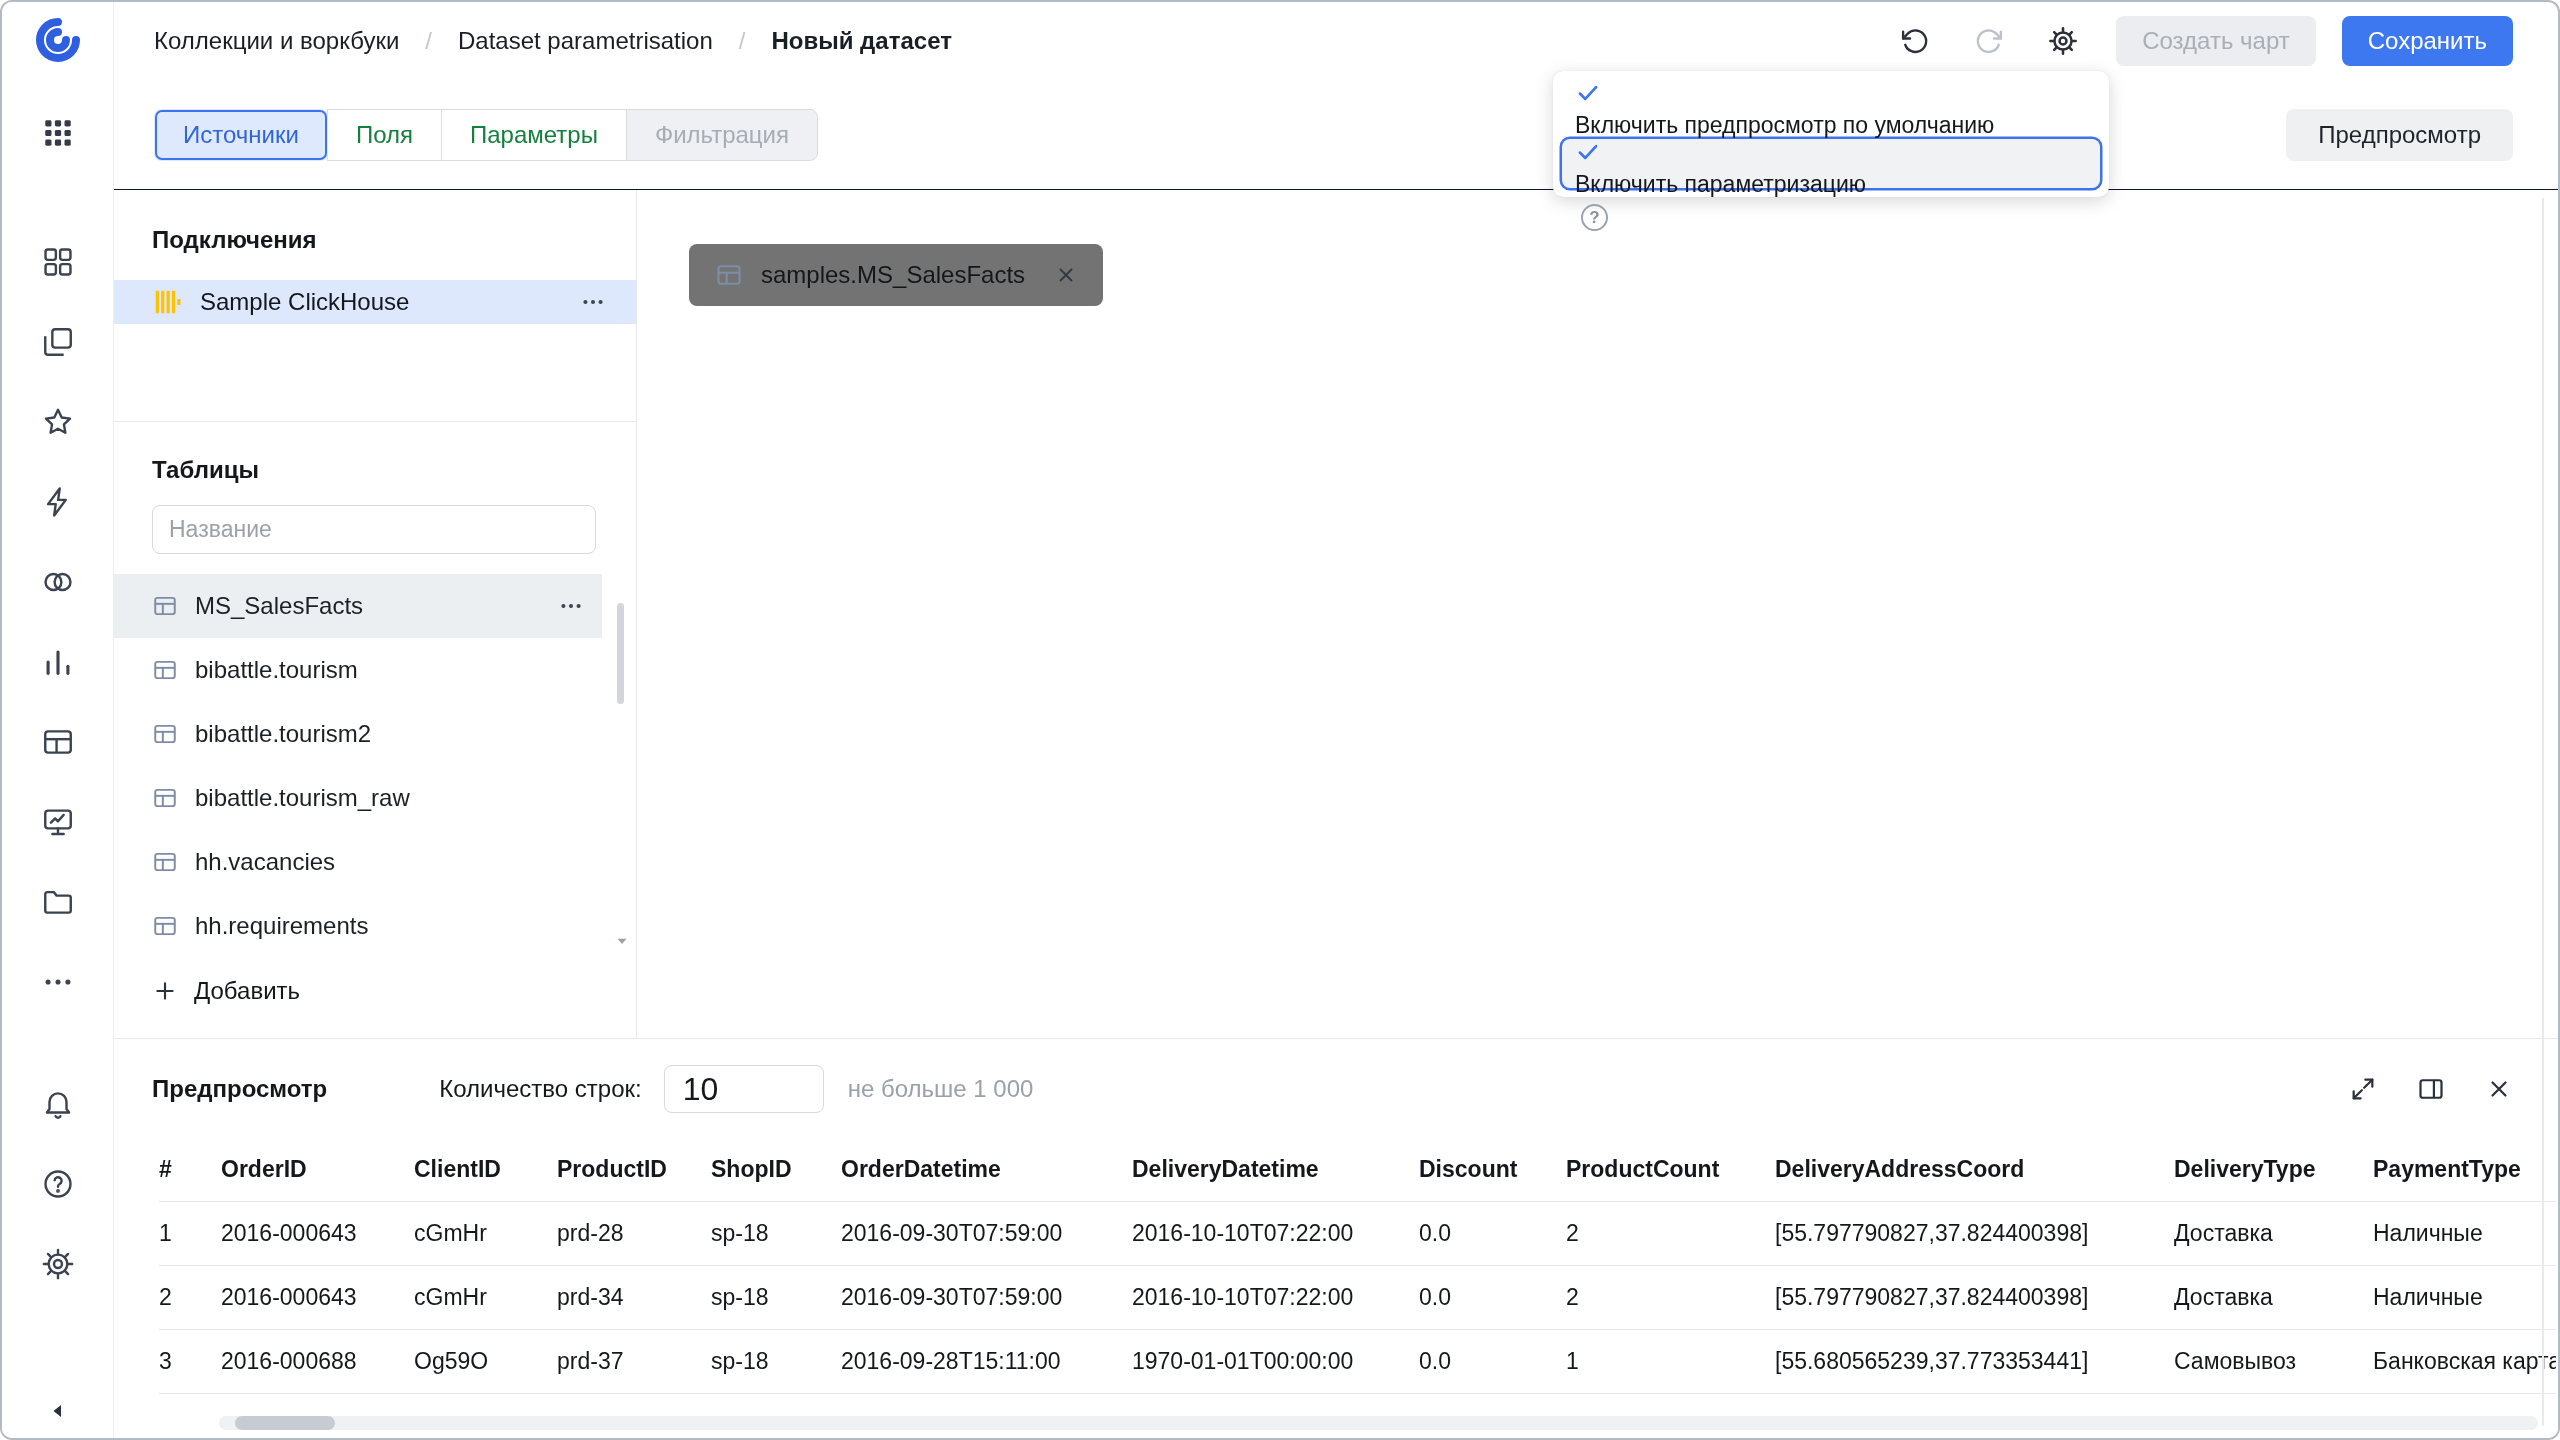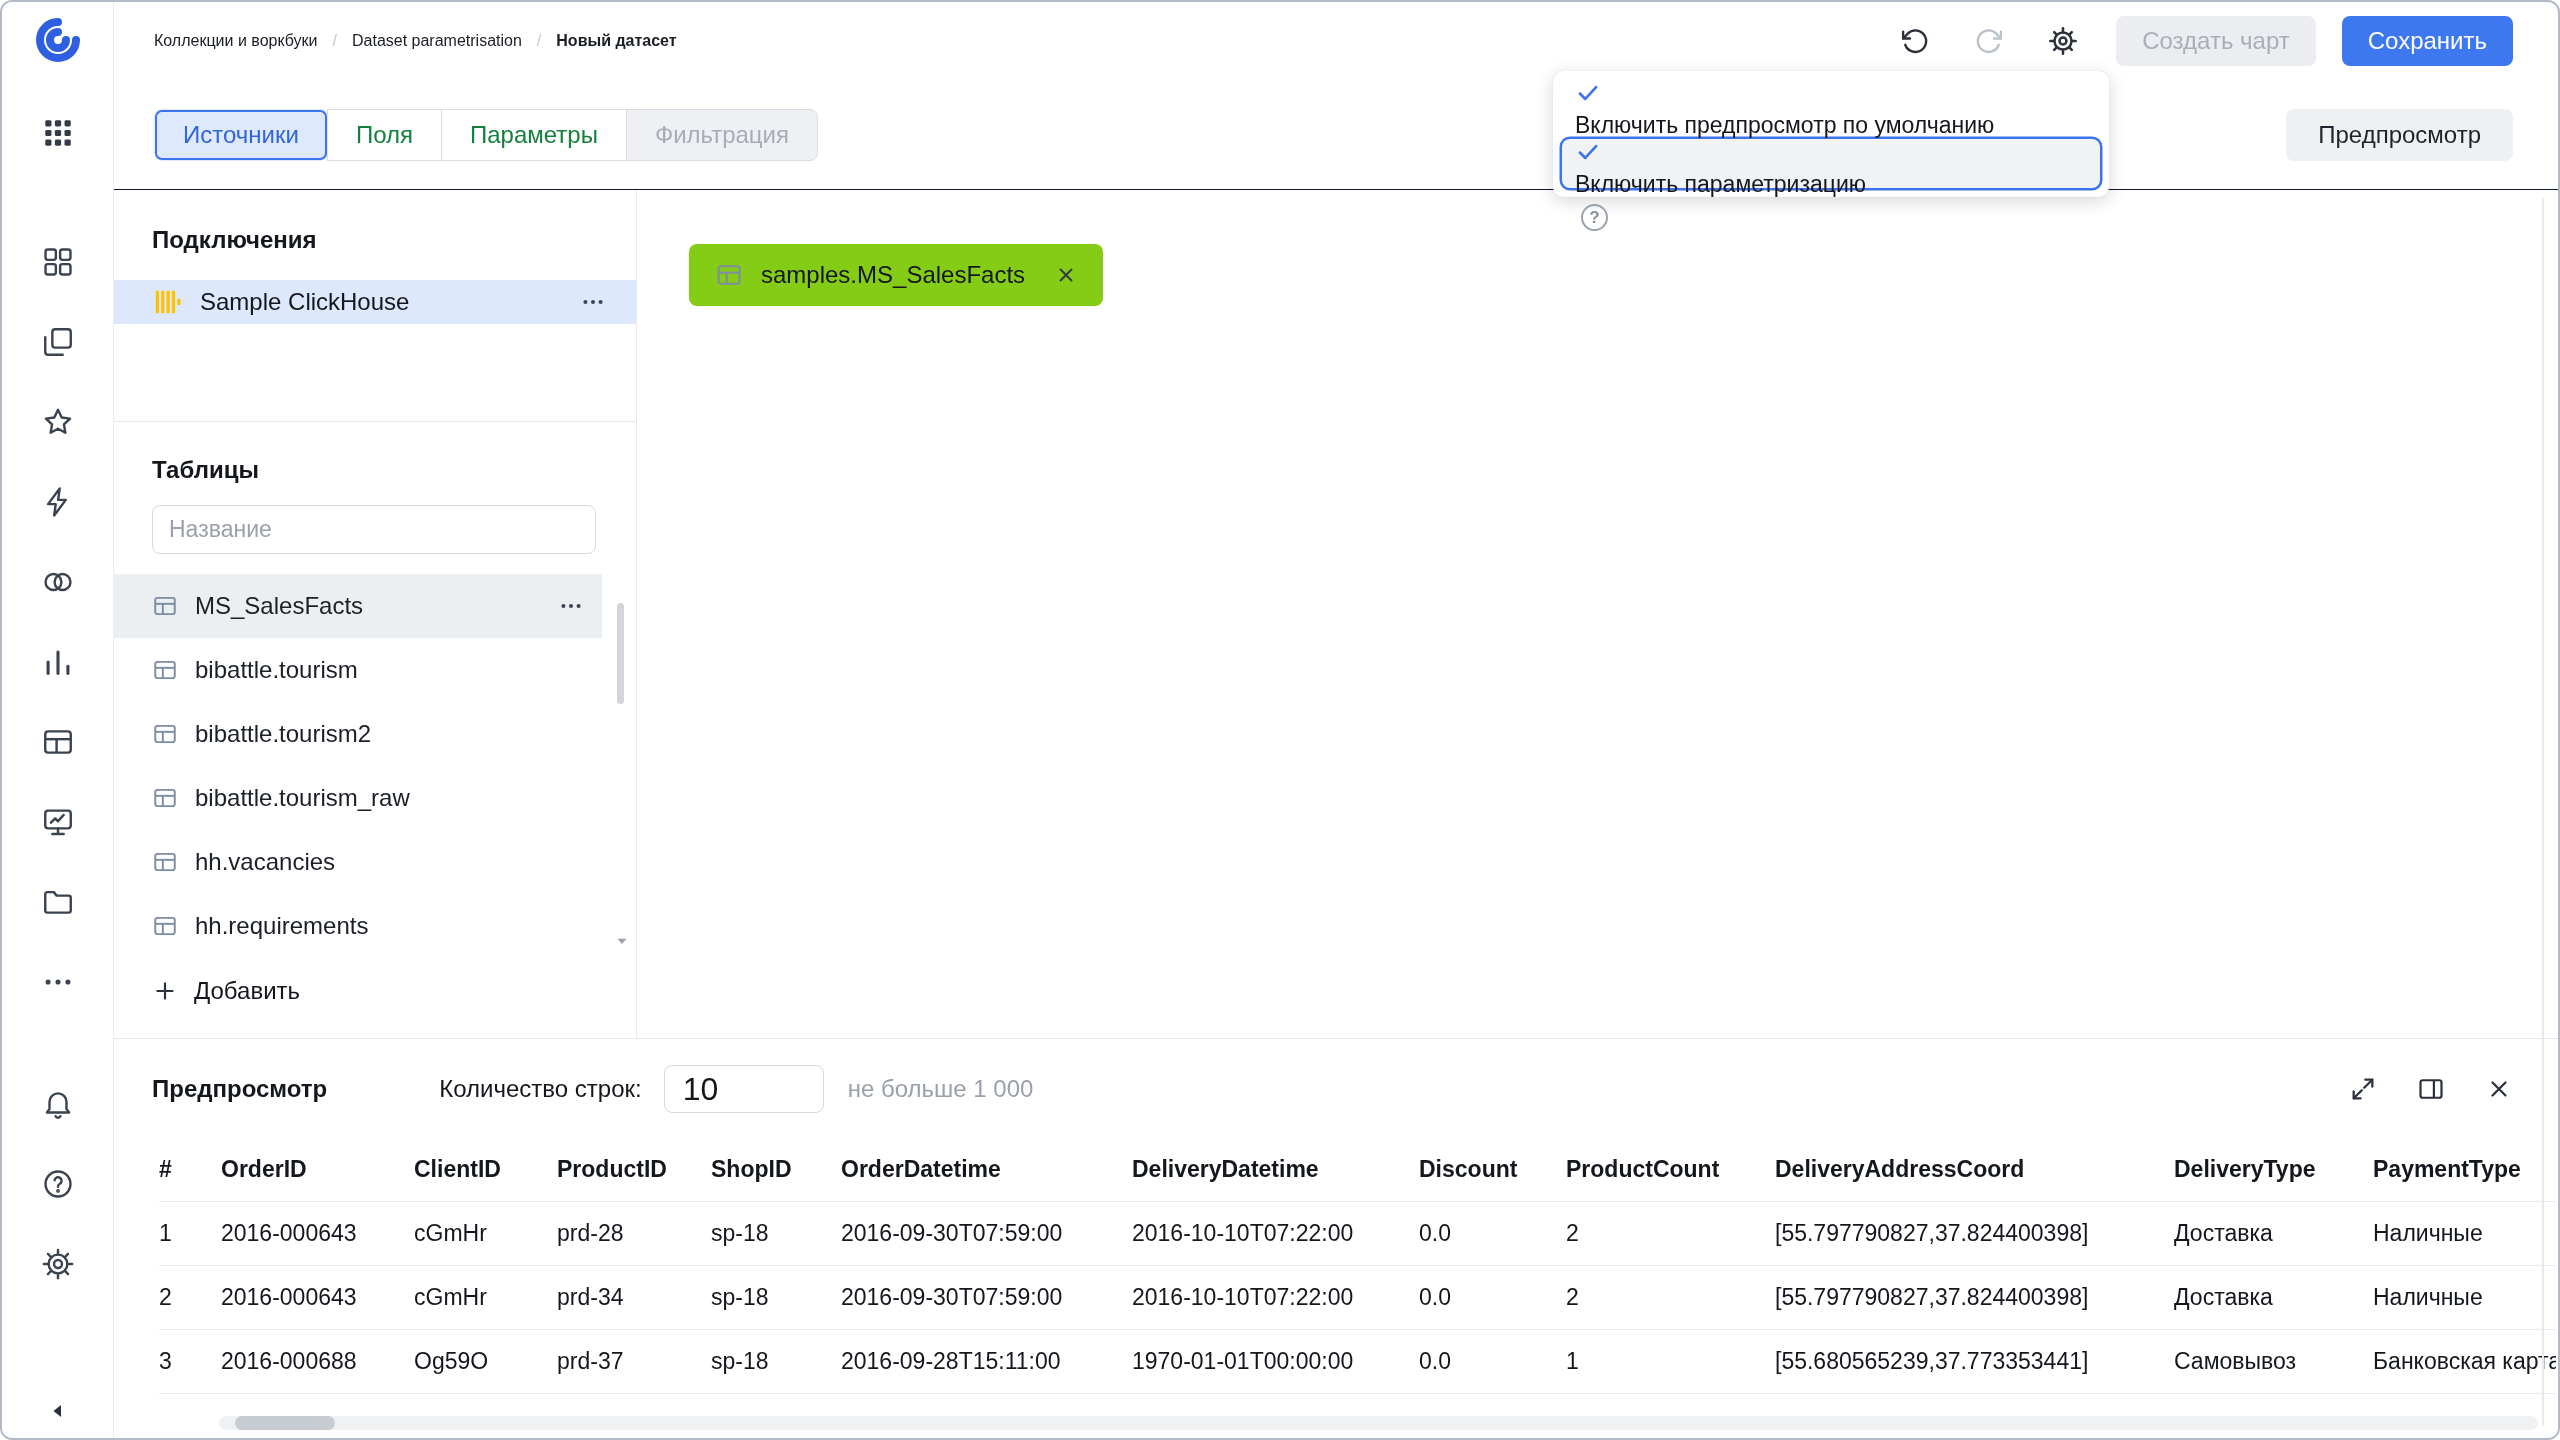--- a/index.html
+++ b/index.html
@@ -12,21 +12,21 @@
   .rail .logo{position:absolute;top:14px;left:50%;transform:translateX(-50%);width:48px;height:48px;}
   .rail .apps{position:absolute;top:114px;left:50%;transform:translateX(-50%);color:#343b47;}
   .rail-group{position:absolute;left:0;width:100%;display:flex;flex-direction:column;align-items:center;gap:46px;color:#3b4250;}
   .rail-group.nav{top:243px;}
   .rail-group.bottom{top:1085px;}
   .rail-icon{width:34px;height:34px;display:flex;align-items:center;justify-content:center;color:#3b4250;}
   .collapse{position:absolute;bottom:14px;left:50%;transform:translateX(-50%);color:#2b313c;}
 
   
   .topbar{position:absolute;left:112px;top:0;right:0;height:78px;display:flex;align-items:center;padding:0 45px 0 40px;}
-  .breadcrumb{display:flex;align-items:center;gap:15px;font-size:16px;color:#1a1e25;}
+  .breadcrumb{display:flex;align-items:center;gap:26px;font-size:24px;color:#1a1e25;}
   .crumb{cursor:default;}
   .crumb-sep{color:#c4c8ce;}
   .crumb-last{font-weight:700;}
   .topbar-right{margin-left:auto;display:flex;align-items:center;}
   .icon-btn{width:34px;height:34px;display:flex;align-items:center;justify-content:center;color:#2b3039;margin-left:40px;}
   .icon-btn.disabled{color:#bcc2ca;}
   .btn{height:50px;border:none;border-radius:8px;font-size:24px;font-family:inherit;display:flex;align-items:center;padding:0 26px;}
   .btn-disabled{background:#ecedf0;color:#a9aeb8;margin-left:36px;}
   .btn-primary{background:#3e78f0;color:#fff;margin-left:26px;}
 
@@ -70,21 +70,21 @@
   .table-row.selected{background:#eceff2;}
   .table-row .t-label{margin-left:17px;}
   .table-row .dots-btn{margin-right:18px;}
   .t-icon{color:#7d8da3;display:flex;flex:0 0 auto;}
   .add-row{margin-top:8px;height:50px;display:flex;align-items:center;padding-left:38px;font-size:24px;color:#14171c;gap:16px;text-align:right;}
   .plus-icon{color:#2b313c;display:flex;}
   .list-scroll-thumb{position:absolute;right:12px;top:413px;width:7px;height:101px;background:#d2d6db;border-radius:4px;}
   .list-scroll-arrow{position:absolute;right:5px;top:742px;color:#9aa1ab;}
 
   .canvas{position:absolute;left:524px;top:0;right:0;bottom:0;}
-  .chip{position:absolute;left:51px;top:54px;height:62px;background:#84cc16;border-radius:8px;
+  .chip{position:absolute;left:51px;top:54px;height:62px;background:#737373;border-radius:8px;
         display:flex;align-items:center;padding:0 26px;}
   .chip-label{font-size:24px;color:#14171c;margin-left:18px;}
   .chip-close{margin-left:30px;color:#323a45;display:flex;}
 
   
   .preview-panel{position:absolute;left:112px;right:0;bottom:0;height:400px;border-top:1px solid #e7e9ec;background:#fff;}
   .preview-header{height:100px;display:flex;align-items:center;padding:0 45px 0 38px;}
   .preview-title{font-size:24px;font-weight:700;color:#14171c;}
   .rowcount-label{margin-left:112px;font-size:24px;color:#14171c;}
   .rowcount-input{margin-left:22px;width:160px;height:48px;border:1px solid #d6d9de;border-radius:8px;

